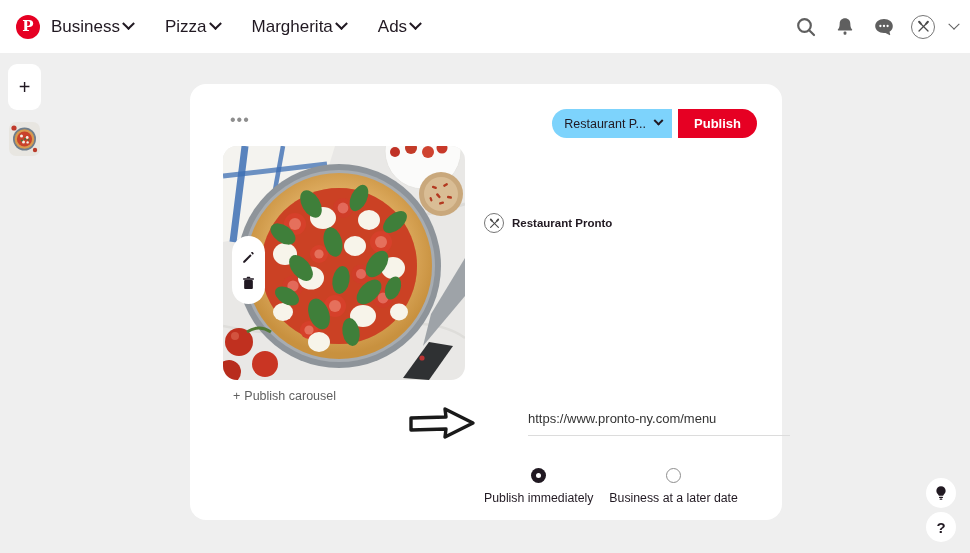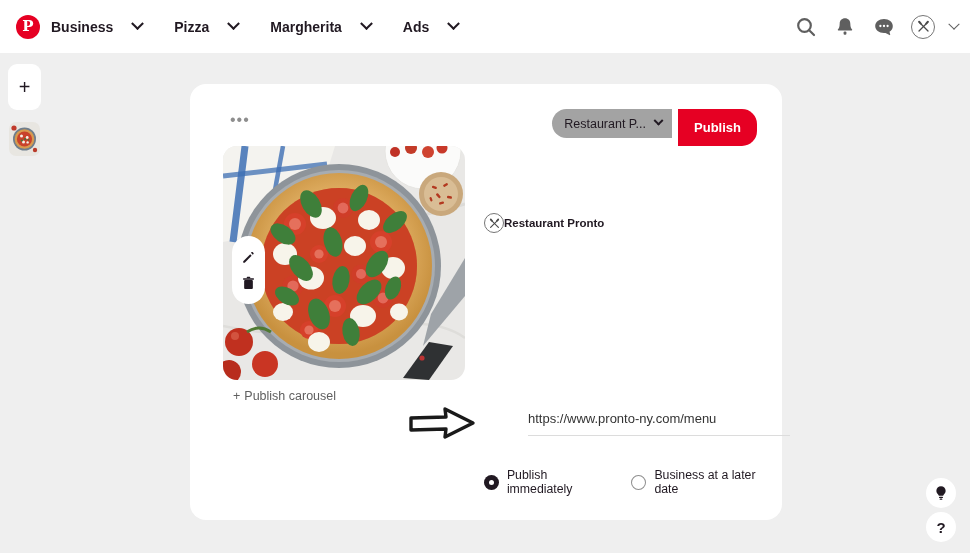--- a/index.html
+++ b/index.html
@@ -20,22 +20,22 @@
   .brand-logo {
     width: 24px; height: 24px; border-radius: 50%;
     background: #e60023;
     margin-left: 16px;
     display: flex; align-items: center; justify-content: center;
     color: #fff; font-size: 15px; font-weight: bold;
     font-family: "DejaVu Serif", serif;
     line-height: 1;
   }
   .nav-item {
-    display: flex; align-items: center; gap: 20px;
-    font-size: 14px; font-weight: bold; color: #211922;
+    display: flex; align-items: center; gap: 4px;
+    font-size: 17px; font-weight: normal; color: #211922;
     cursor: pointer;
     padding: 6px 2px;
   }
   .nav-item.first { margin-left: 9px; }
   .nav-spacer { width: 28px; }
   .chev {
     display: inline-block;
     width: 9px; height: 9px;
     border-right: 2px solid #211922;
     border-bottom: 2px solid #211922;
@@ -89,33 +89,33 @@
     position: absolute; left: 0; top: 0; width: 100%; height: 62px;
   }
   .dots {
     position: absolute; left: 40px; top: 32px;
     font-size: 16px; color: #8e8e8e; letter-spacing: 1px;
     cursor: pointer; line-height: 8px;
   }
   .board-select {
     position: absolute; right: 110px; top: 25px;
     height: 29px; padding: 0 10px 0 12px;
-    background: #a3a3a3; border-radius: 15px 0 0 15px;
+    background: #7dd3fc; border-radius: 15px 0 0 15px;
     display: flex; align-items: center; gap: 9px;
     font-size: 12.5px; color: #211922; cursor: pointer;
     white-space: nowrap;
   }
   .chev-select {
     display: inline-block; width: 7px; height: 7px;
     border-right: 2px solid #211922; border-bottom: 2px solid #211922;
     transform: rotate(45deg) translate(-2px,-2px);
   }
   .publish-btn {
     position: absolute; right: 25px; top: 25px;
-    height: 37px; padding: 0 16px;
+    height: 29px; padding: 0 16px;
     background: #e60023; color: #fff;
     border-radius: 0 15px 15px 0;
     display: flex; align-items: center;
     font-size: 13px; font-weight: bold; cursor: pointer;
     border: none;
   }
 
   
   .img-wrap {
     position: absolute; left: 33px; top: 62px;
@@ -138,21 +138,21 @@
   }
 
   
   .pin-title {
     position: absolute; left: 294px; top: 85px;
     font-size: 28px; font-weight: bold; color: #211922;
     letter-spacing: -0.4px;
   }
   .acct-row {
     position: absolute; left: 294px; top: 129px;
-    display: flex; align-items: center; 
+    display: flex; align-items: center; gap: 8px;
   }
   .acct-avatar {
     width: 20px; height: 20px; border-radius: 50%;
     border: 1.3px solid #767676;
     display: flex; align-items: center; justify-content: center;
   }
   .acct-name { font-size: 11.5px; font-weight: bold; color: #211922; }
   .pin-desc {
     position: absolute; left: 294px; top: 163px;
     width: 252px;
@@ -170,21 +170,21 @@
   .arrow-anno {
     position: absolute; left: 218px; top: 322px;
     width: 68px; height: 35px;
   }
 
   
   .radio-row {
     position: absolute; left: 294px; top: 384px;
     display: flex; align-items: center; gap: 16px;
   }
-  .radio-opt { display: flex; align-items: center; gap: 8px; cursor: pointer; }
+  .radio-opt { display: flex; align-items: center; gap: 8px; cursor: pointer; flex-direction: column; }
   .radio-dot {
     width: 15px; height: 15px; border-radius: 50%;
     border: 1.6px solid #8e8e8e;
     display: flex; align-items: center; justify-content: center;
   }
   .radio-dot.on { border: none; background: #211922; }
   .radio-dot.on::after {
     content: ""; width: 5px; height: 5px;
     border-radius: 50%; background: #fff;
   }

